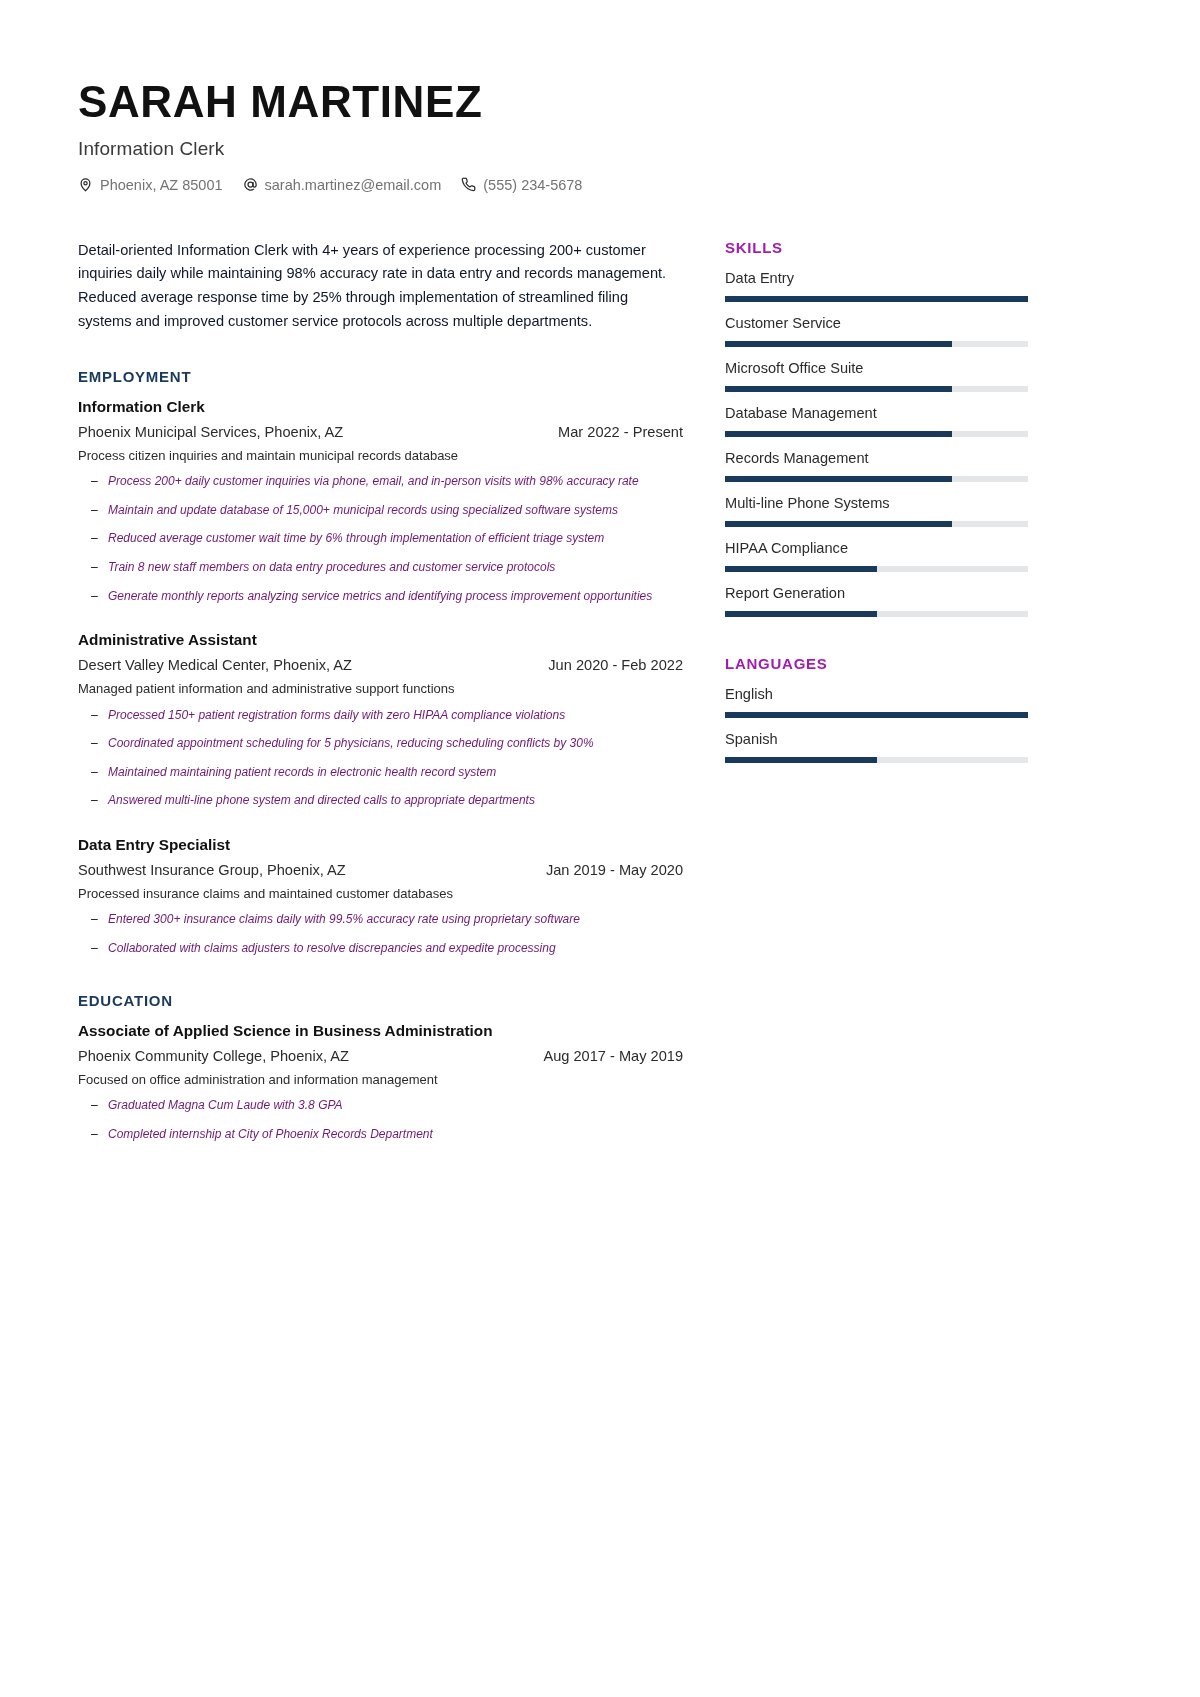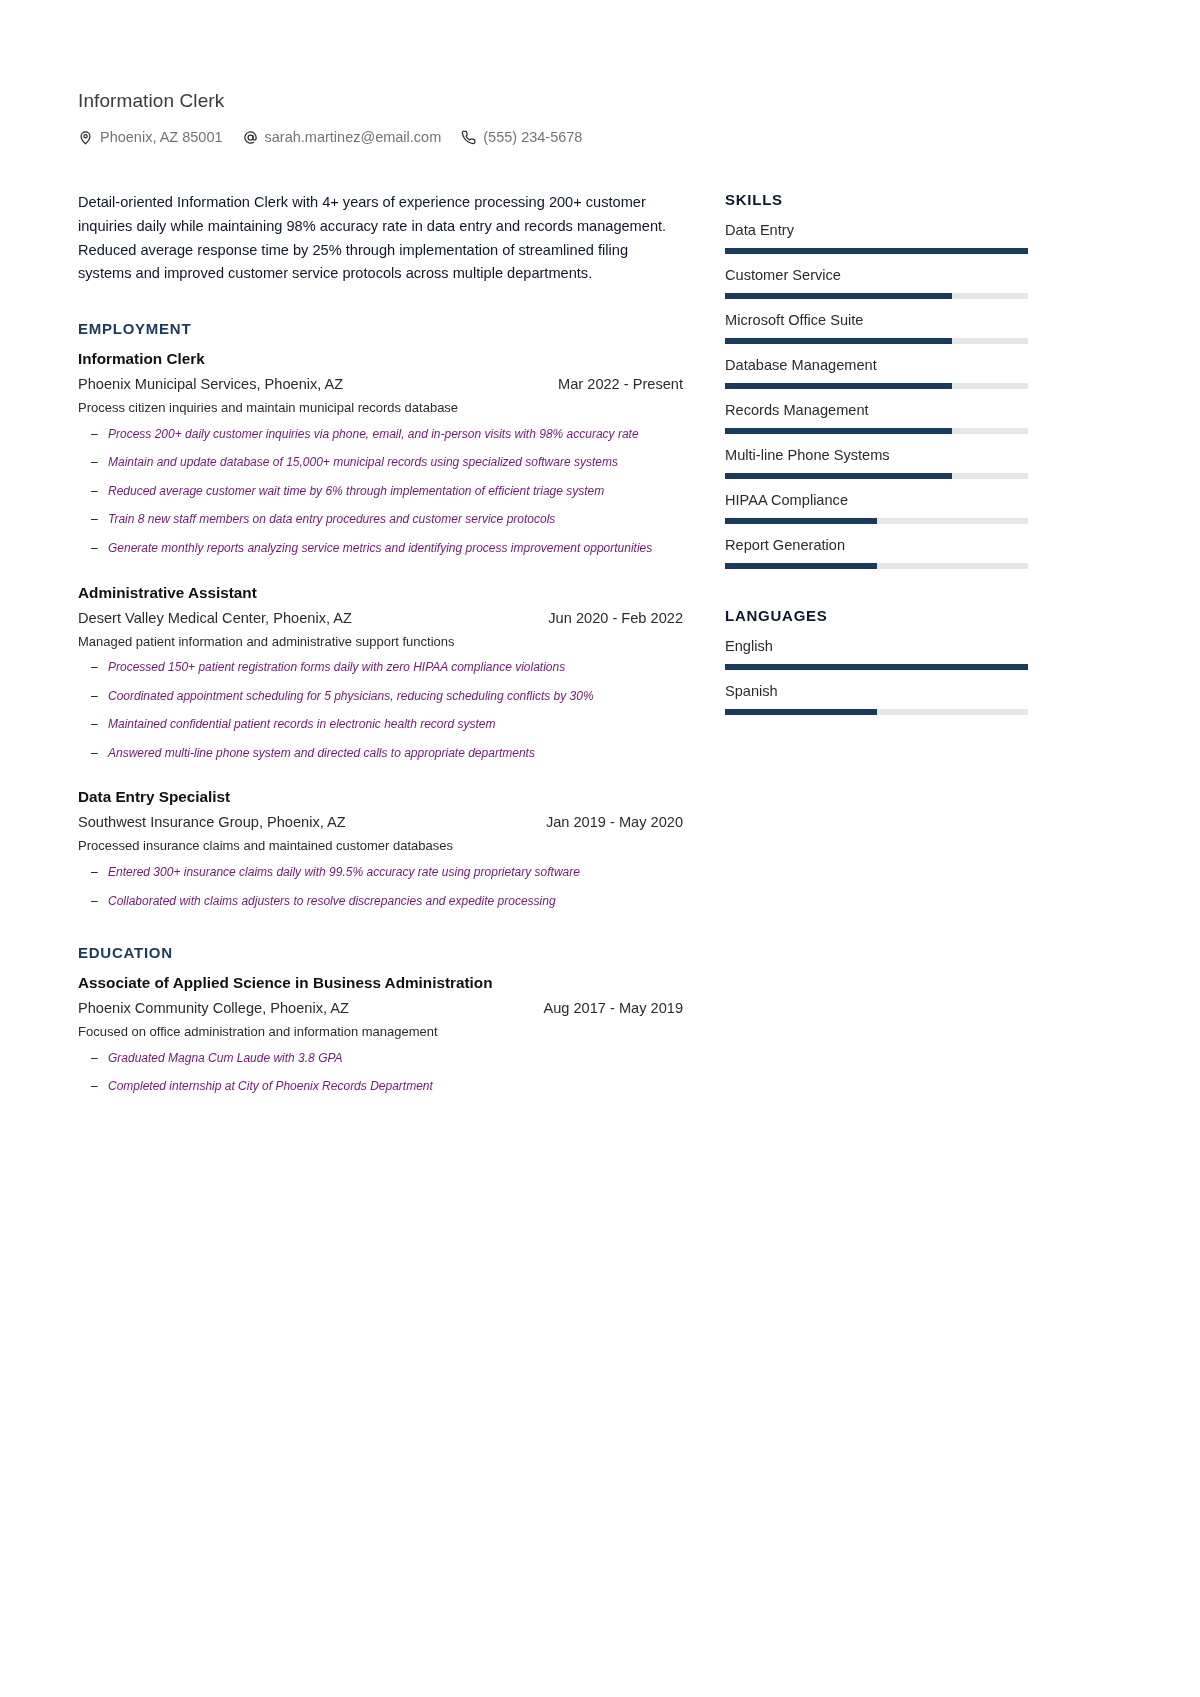--- a/index.html
+++ b/index.html
@@ -142,21 +142,21 @@
     position: absolute;
     left: 13px;
     top: 0;
     color: #2b2b2b;
   }
 
   
   .side-heading {
     font-size: 15px;
     font-weight: 700;
-    color: #0f172a;
+    color: #a21caf;
     letter-spacing: 0.75px;
     text-transform: uppercase;
     margin-bottom: 14px;
   }
 
   .skill { margin-bottom: 13px; }
   .skill:last-child { margin-bottom: 0; }
 
   .skill-label {
     font-size: 14.6px;
@@ -180,20 +180,21 @@
 
   .side-block { margin-bottom: 38px; }
   .side-block:last-child { margin-bottom: 0; }
 </style>
 </head>
 <body>
 
 <div class="page">
 
   <div class="header">
+    <div class="name">SARAH MARTINEZ</div>
     <div class="job-title">Information Clerk</div>
     <div class="contact-row">
 
       <div class="contact-item">
         <span>
           <svg width="15" height="15" viewBox="0 0 24 24" fill="none" stroke="#2b2b2b" stroke-width="2">
             <path d="M12 22s7-6.2 7-12A7 7 0 1 0 5 10c0 5.8 7 12 7 12z"></path>
             <circle cx="12" cy="10" r="2.6"></circle>
           </svg>
         </span>
@@ -252,21 +253,21 @@
         <div class="entry">
           <div class="entry-title">Administrative Assistant</div>
           <div class="entry-meta">
             <span class="entry-org">Desert Valley Medical Center, Phoenix, AZ</span>
             <span class="entry-dates">Jun 2020 - Feb 2022</span>
           </div>
           <div class="entry-desc">Managed patient information and administrative support functions</div>
           <ul class="bullets">
             <li>Processed 150+ patient registration forms daily with zero HIPAA compliance violations</li>
             <li>Coordinated appointment scheduling for 5 physicians, reducing scheduling conflicts by 30%</li>
-            <li>Maintained confidential patient records in electronic health record system</li>
+            <li>Maintained maintaining patient records in electronic health record system</li>
             <li>Answered multi-line phone system and directed calls to appropriate departments</li>
           </ul>
         </div>
 
         <div class="entry">
           <div class="entry-title">Data Entry Specialist</div>
           <div class="entry-meta">
             <span class="entry-org">Southwest Insurance Group, Phoenix, AZ</span>
             <span class="entry-dates">Jan 2019 - May 2020</span>
           </div>

